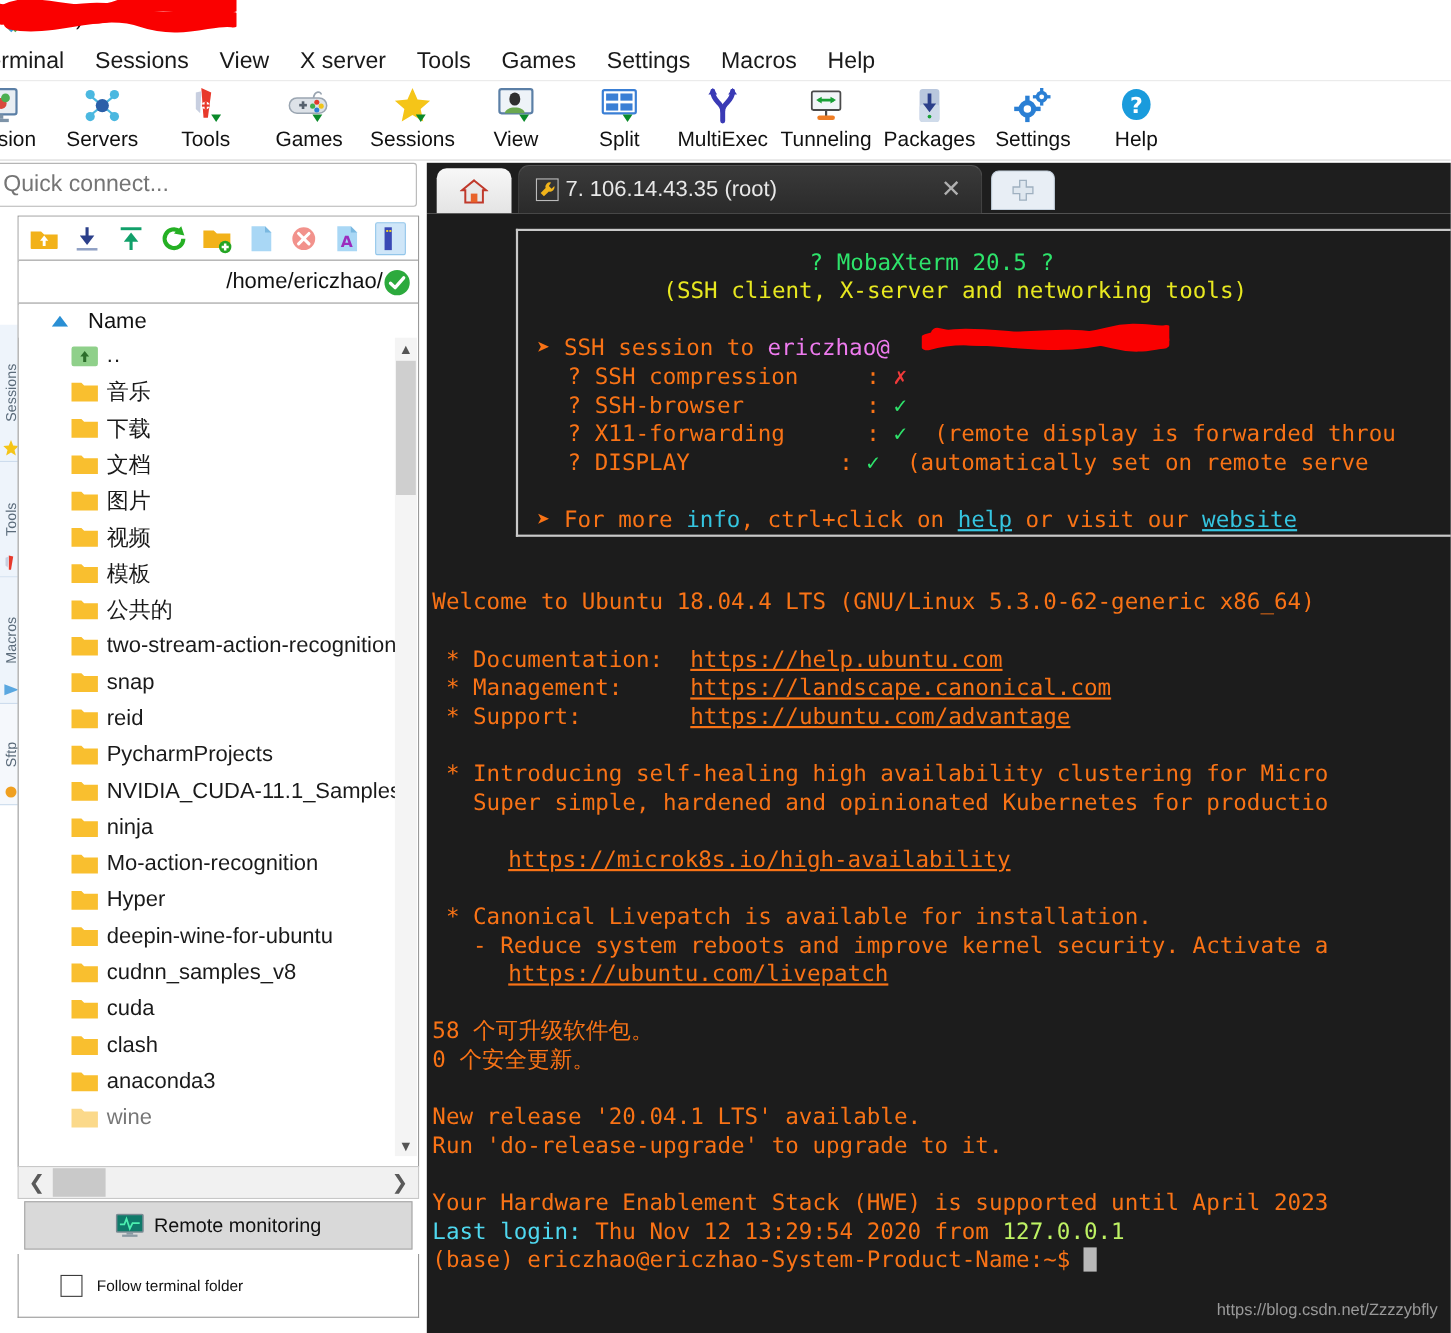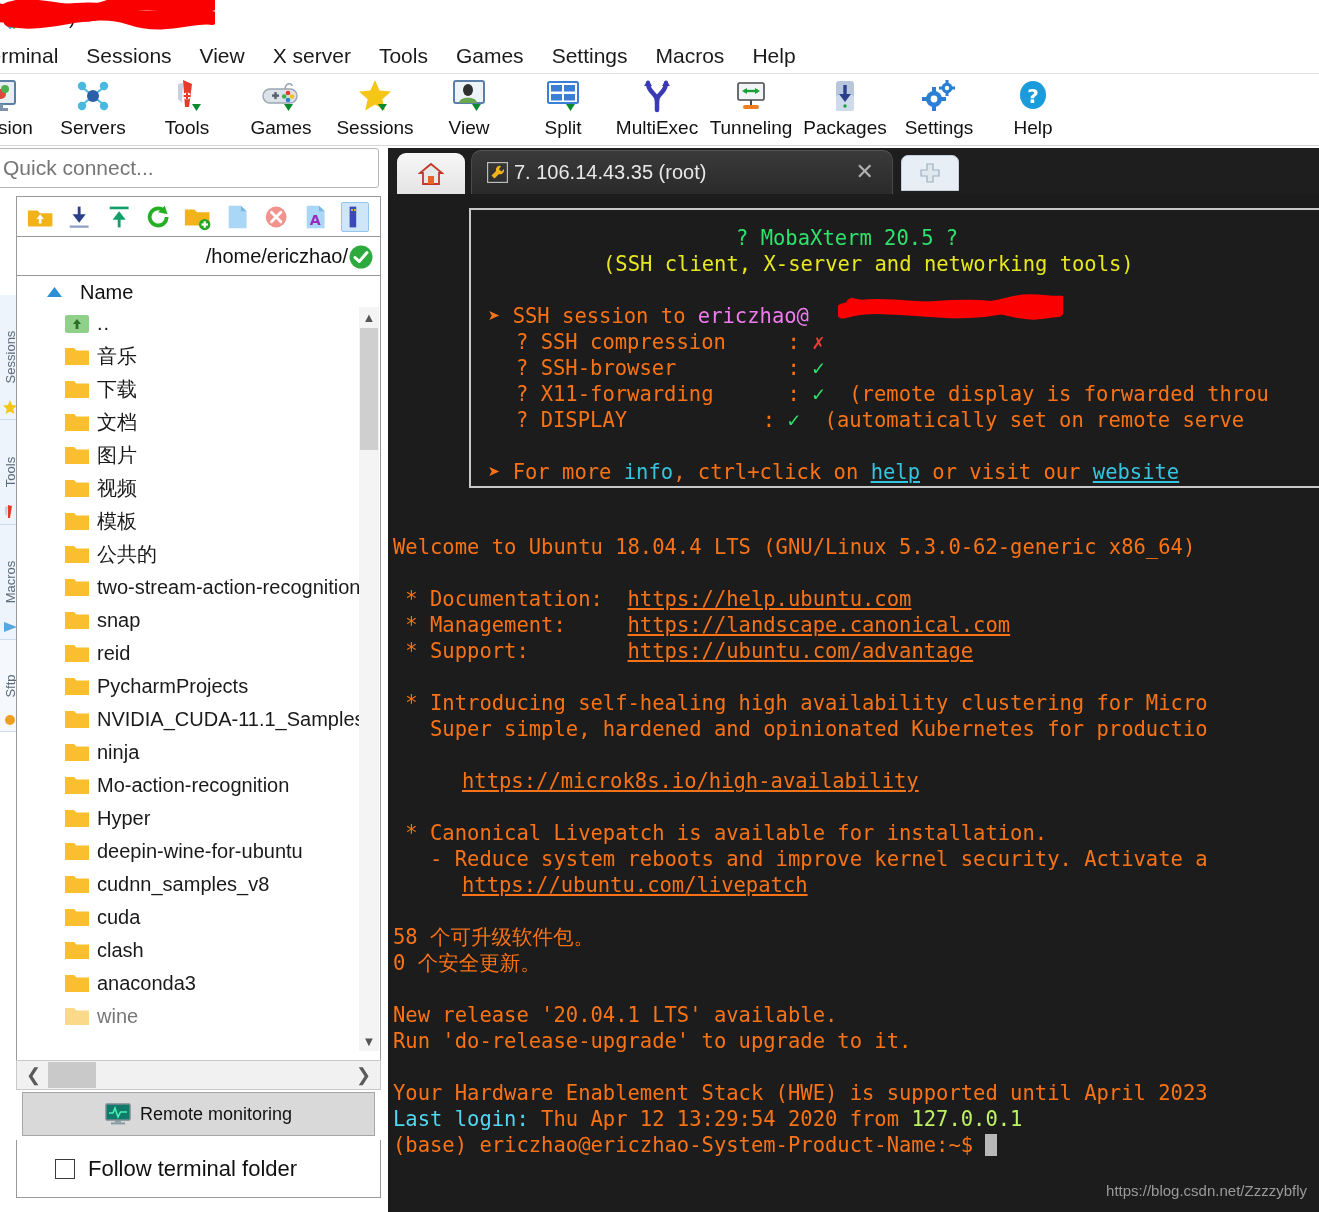--- a/index.html
+++ b/index.html
@@ -151,21 +151,21 @@
 
   .follow-row {
     position: absolute; left: 16px; top: 1140px; width: 365px; height: 58px;
     border: 1px solid #9a9a9a; border-top: 0; background: #fff;
     display: flex; align-items: center; padding-left: 38px;
   }
   .follow-row .cbx {
     width: 20px; height: 20px; border: 1px solid #3b3b3b; background: #fff;
     margin-right: 13px; flex: none;
   }
-  .follow-row .flbl { font-size: 22px; color: #111; }
+  .follow-row .flbl { font-size: 14px; color: #111; }
 
   
   .term-wrap { position: absolute; left: 388px; top: 148px; width: 931px; height: 956px; }
   .tabstrip {
     position: absolute; left: 0; top: 0; width: 931px; height: 46px;
     background: #1e1e1e;
   }
   .tab-home {
     position: absolute; left: 9px; top: 5px; width: 68px; height: 41px;
     background: linear-gradient(#f7f7f7,#e4e4e4);
@@ -726,21 +726,21 @@
       <div class="tl c-uline c-white" style="left:74px; top:678px;">https://ubuntu.com/livepatch</div>
 
       <div class="tl" style="left:5px; top:730px;"><span class="c-white">58</span><span class="c-white"> </span><span class="c-white cjk">个可升级软件包。</span></div>
       <div class="tl" style="left:5px; top:756px;"><span class="c-white">0</span><span class="c-white"> </span><span class="c-white cjk">个安全更新。</span></div>
 
       <div class="tl c-white" style="left:5px; top:808px;">New release '20.04.1 LTS' available.</div>
       <div class="tl c-white" style="left:5px; top:834px;">Run 'do-release-upgrade' to upgrade to it.</div>
 
       <div class="tl c-white" style="left:5px; top:886px;">Your Hardware Enablement Stack (HWE) is supported until April 2023</div>
 
-      <div class="tl" style="left:5px; top:912px;"><span class="c-bcyan">Last login:</span><span class="c-white"> Thu Apr 12 13:29:54 2020 from </span><span class="c-pink">127.0.0.1</span></div>
+      <div class="tl" style="left:5px; top:912px;"><span class="c-bcyan">Last login:</span><span class="c-white"> Thu Nov 12 13:29:54 2020 from </span><span class="c-pink">127.0.0.1</span></div>
 
       <div class="tl" style="left:5px; top:938px;"><span class="c-white">(base) ericzhao@ericzhao-System-Product-Name:~$ </span><span class="cursor"></span></div>
 
       <div class="watermark">https://blog.csdn.net/Zzzzybfly</div>
     </div>
   </div>
 
 </div>
 
 </body></html>

